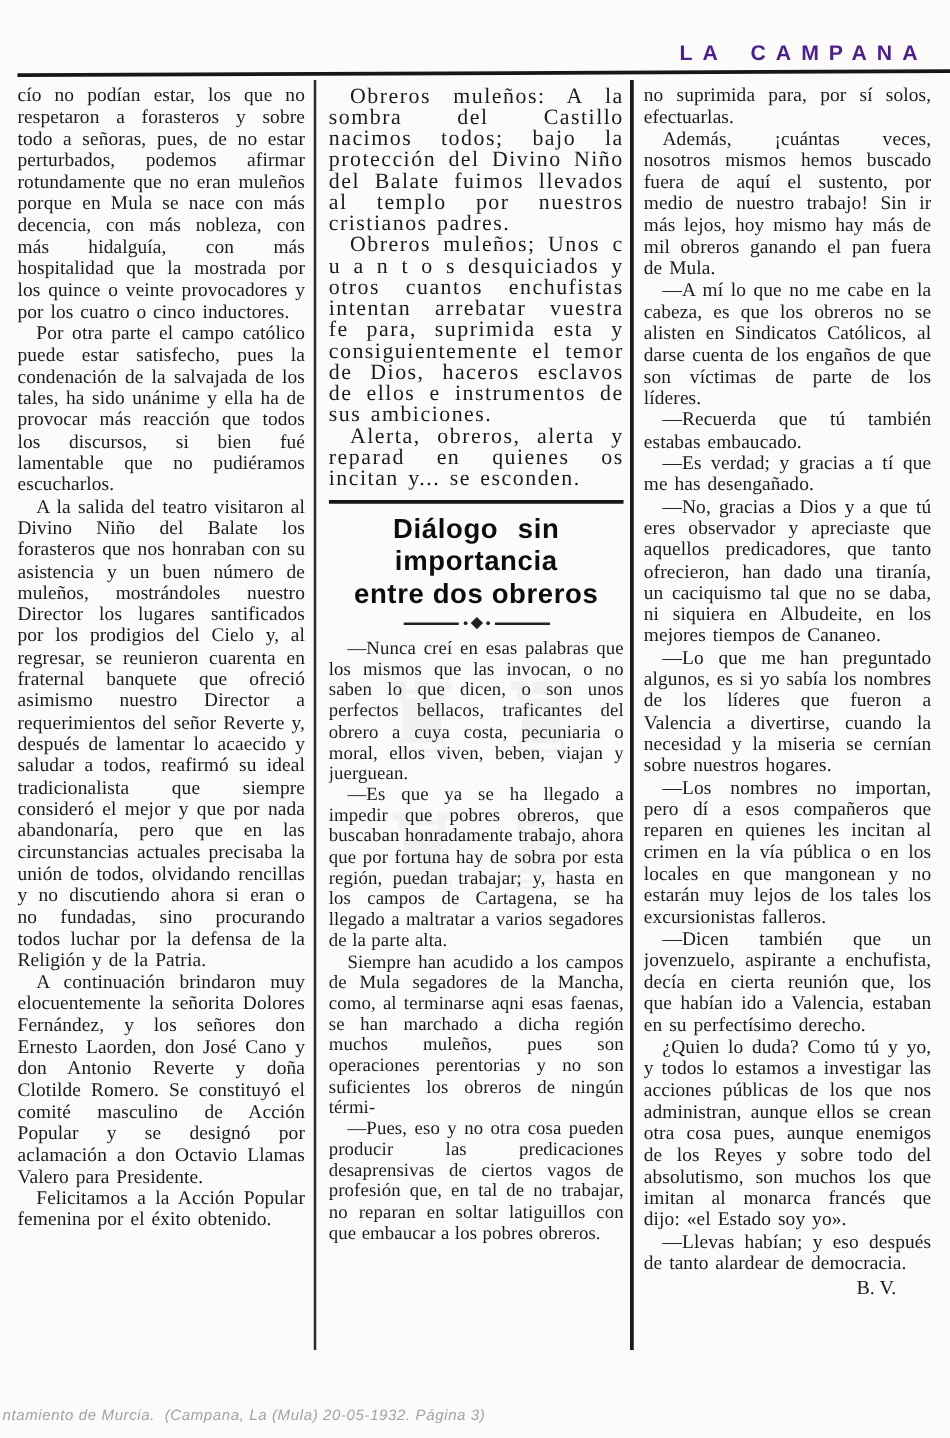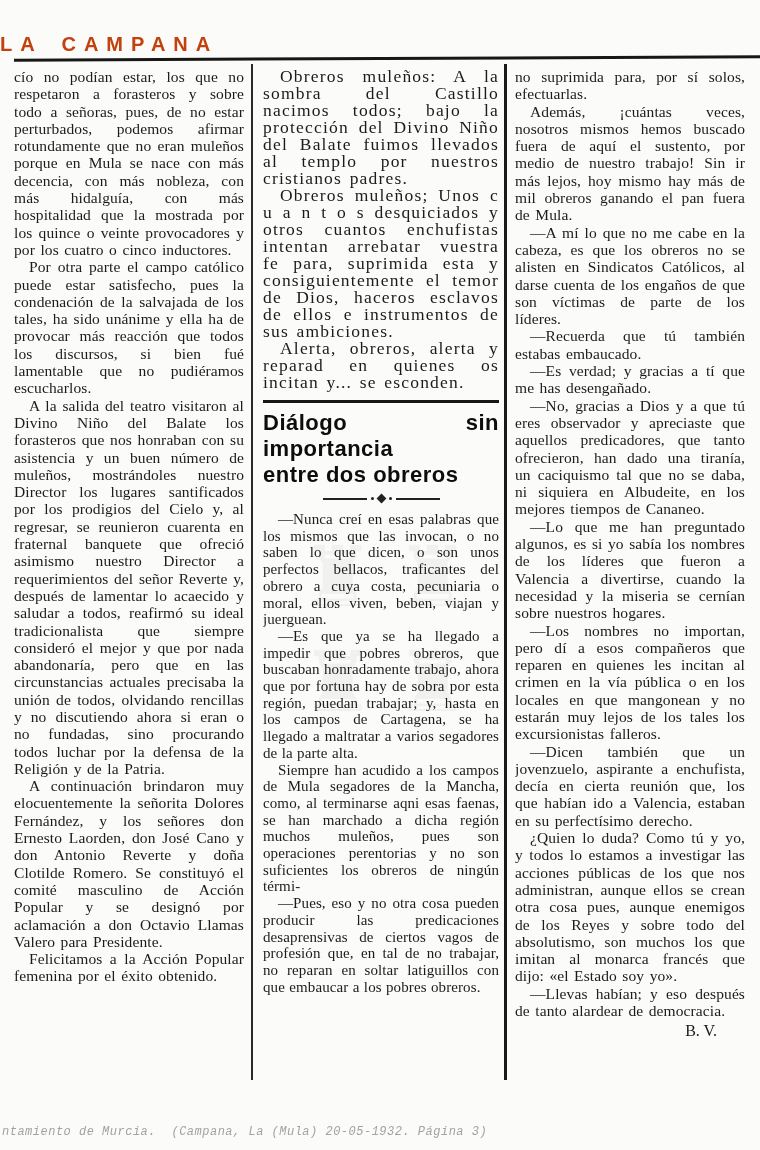--- a/index.html
+++ b/index.html
@@ -8,25 +8,25 @@
     background: #fbfbf9;
     font-family: "Liberation Serif", serif;
     color: #1b1b1b;
     position: relative;
     overflow: hidden;
   }
   .page { position: absolute; inset: 0; }
 
   .masthead {
     position: absolute; top: 33px; left: 0; width: 742px;
-    text-align: left;
+    text-align: right;
     font-family: "Liberation Sans", sans-serif;
-    font-weight: bold; font-size: 20px;
+    font-weight: bold; font-size: 17px;
     letter-spacing: 8px; word-spacing: 6px;
-    color: #c2410c;
+    color: #4c1d95;
   }
   .top-rule {
     position: absolute; top: 57px; left: 14px; width: 746px; height: 3px;
     background: #171717; transform: rotate(-0.25deg);
   }
 
   .vdiv { position: absolute; top: 64px; height: 1016px; background: #2a2a2a; }
   .vdiv1 { left: 251px; width: 2px; }
   .vdiv2 { left: 504px; width: 3px; background: #1a1a1a; }
 
@@ -44,38 +44,38 @@
 
   .intro p.body-text {
     font-size: 17.5px; line-height: 17px;
     letter-spacing: 1.2px; word-spacing: 2px;
     text-indent: 17px;
   }
 
   .headline-rule { height: 3px; background: #171717; margin: 9px 0 7px; }
   .headline {
     font-family: "Liberation Sans", sans-serif;
-    font-weight: bold; 
+    font-weight: bold; text-align: center;
     font-size: 22px; line-height: 26px; color: #0d0d0d;
   }
   .headline .hl1 { display: block; word-spacing: 9px; letter-spacing: 0.5px; }
   .headline .hl2 { display: block; letter-spacing: 0.5px; }
 
   .ornament { display: flex; align-items: center; justify-content: center; gap: 4px; margin: 7px 0 9px; }
   .orn-line { width: 44px; height: 2px; background: #222; }
   .orn-dot { width: 3px; height: 3px; background: #222; border-radius: 50%; }
   .orn-diamond { width: 7px; height: 7px; background: #222; transform: rotate(45deg); }
 
   .dialog p.body-text { font-size: 15px; line-height: 16.7px; word-spacing: 0.5px; }
 
   .signature { text-align: right; padding-right: 28px; font-size: 16px; margin-top: 3px; }
 
   .footer-caption {
     position: absolute; left: 2px; top: 1125px;
-    font-family: Liberation Mono, monospace;
+    font-family: Liberation Sans, sans-serif;
     font-style: italic; font-size: 12px;
     color: #a2a2a2; letter-spacing: 0.5px; white-space: pre;
   }
 
   .watermark-layer { position: absolute; inset: 0; pointer-events: none; z-index: 0; }
   .wm {
     position: absolute;
     font-family: "DejaVu Sans", sans-serif;
     font-size: 84px; color: rgba(70, 70, 70, 0.055);
     line-height: 1;

